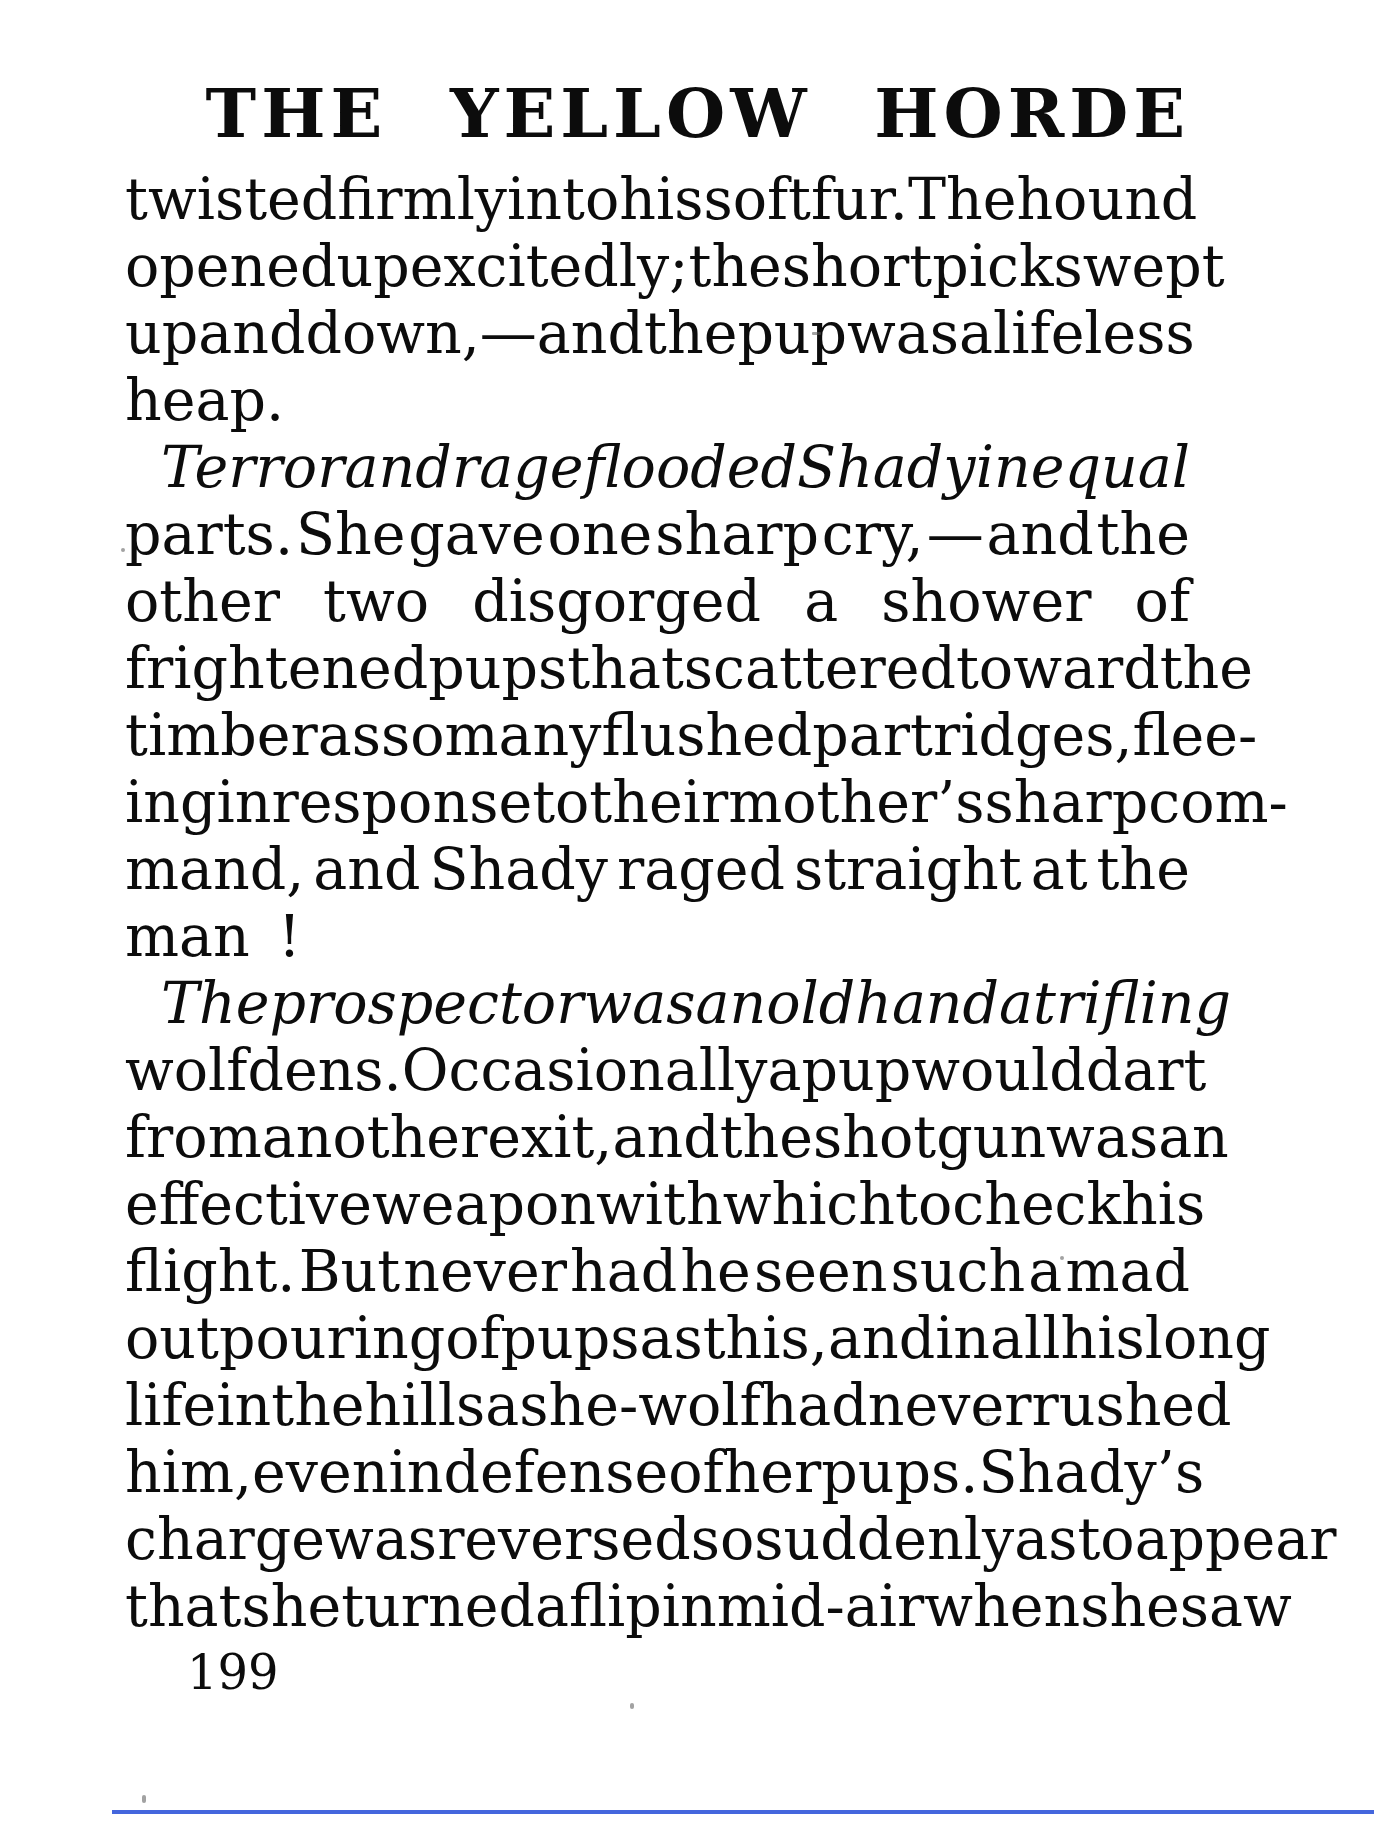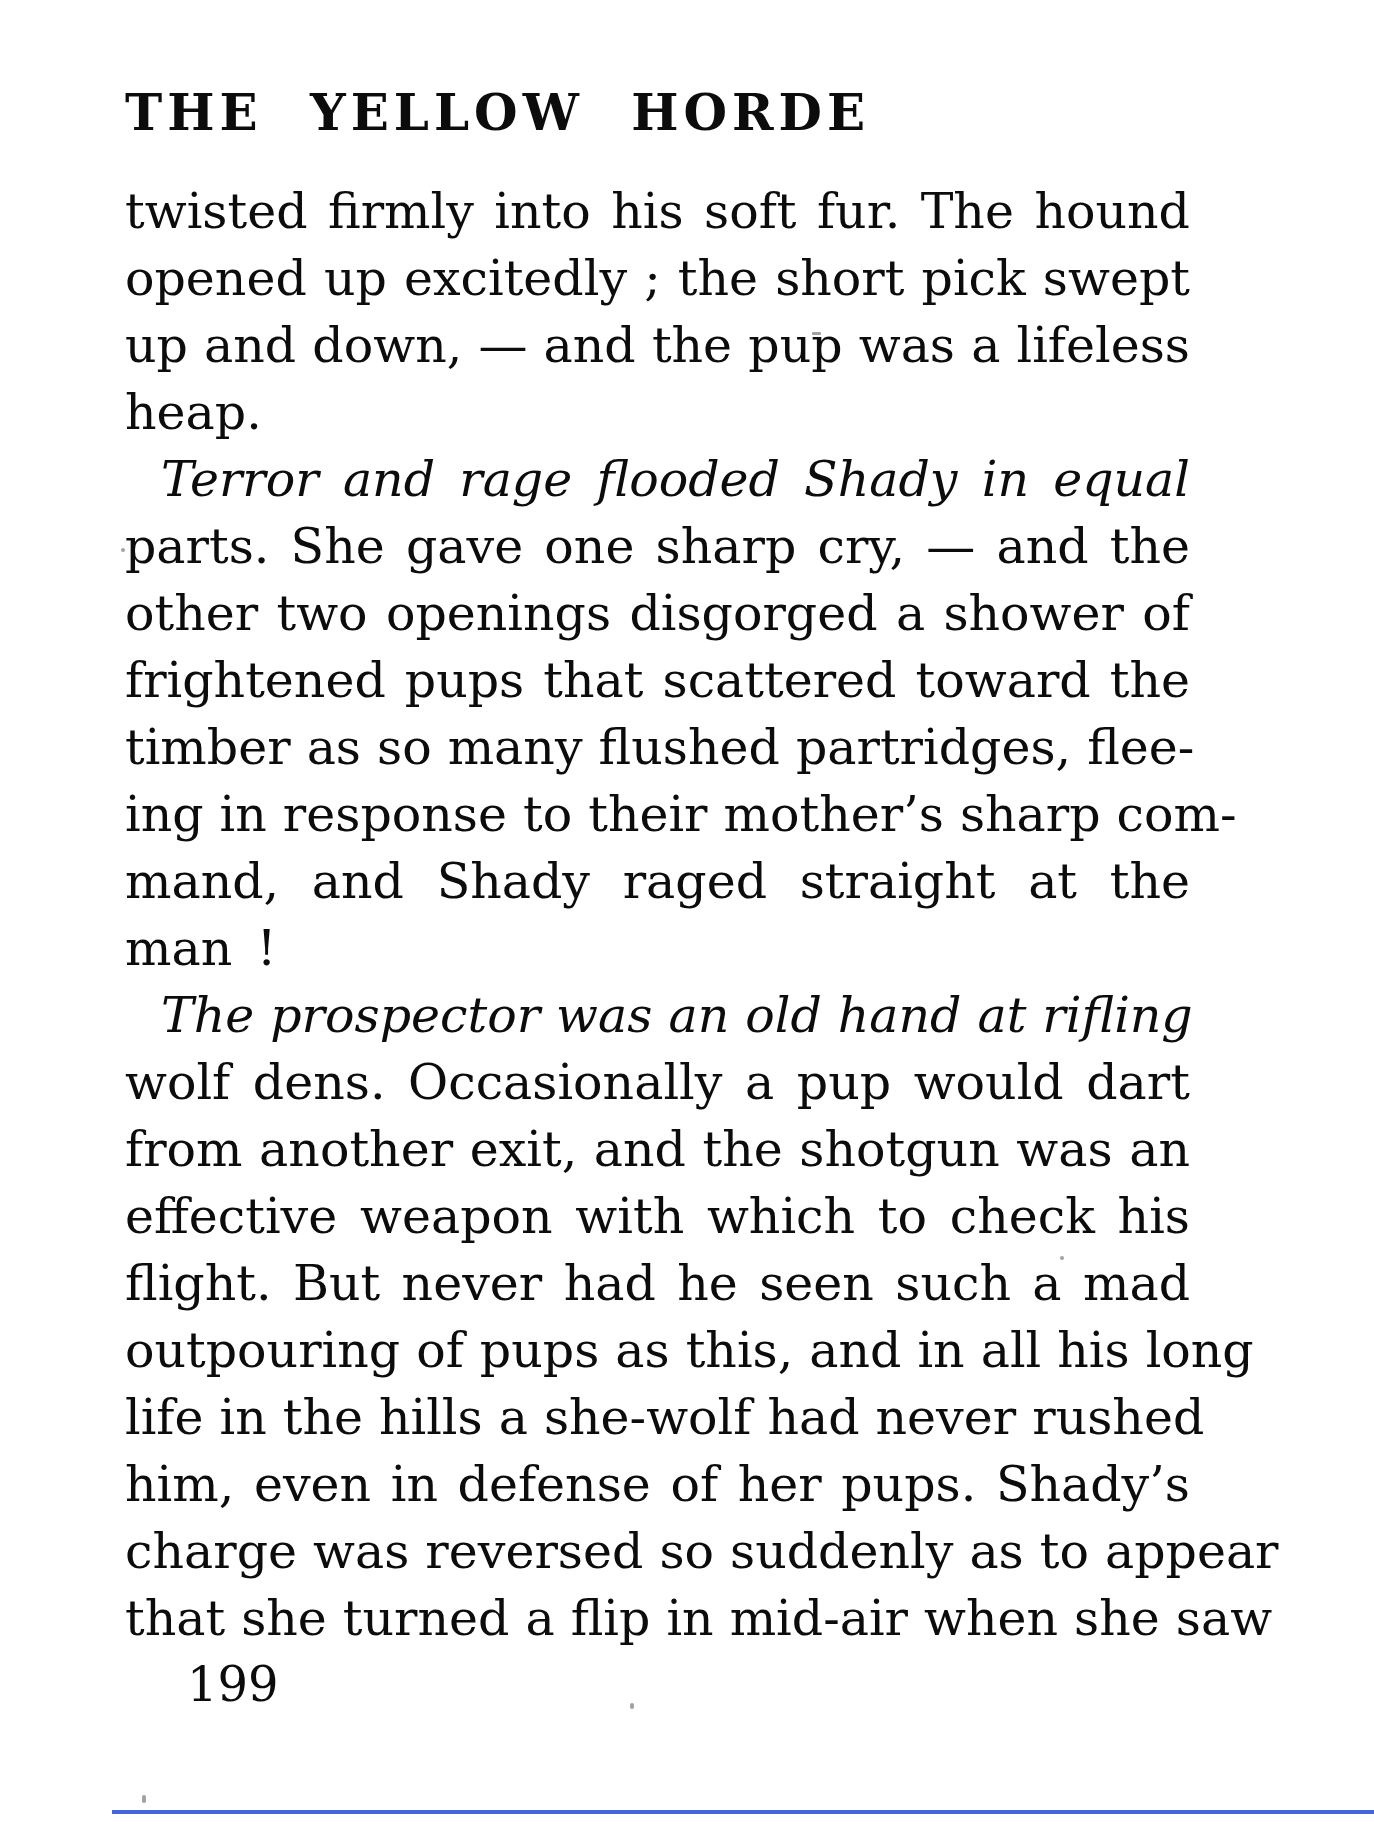--- a/index.html
+++ b/index.html
@@ -15,41 +15,40 @@
     overflow:hidden;
     font-family:"DejaVu Serif","Liberation Serif",serif;
     color:var(--ink);
   }
   .content{
     position:absolute;
     left:125px;top:58px;
     width:1065px;
   }
   h1.title{
-    margin:0 0 30px 0;
+    margin:0 0 18px 0;
     padding-top:20px;
-    font-size:50px;
+    font-size:68px;
     line-height:70px;
     font-weight:bold;
-    text-align:left;
+    text-align:right;
     letter-spacing:5px;
     word-spacing:0.5em;
     white-space:nowrap;
   }
   .body-lines{width:100%;}
   .line{
     height:67px;
     display:flex;
     justify-content:space-between;
     align-items:baseline;
-    font-size:49px;
+    font-size:57px;
     line-height:67px;
     white-space:nowrap;
     overflow:visible;
-    gap:16px;
   }
   .line.indent{padding-left:36px;font-style:italic;}
   .line.nojust{display:block;word-spacing:0.18em;}
   .pagenum{
     margin-top:8px;
     font-size:48px;
     line-height:48px;
     text-align:left;
     transform:translateX(62px);
     font-weight:500;
@@ -126,21 +125,20 @@
           <span>one</span>
           <span>sharp</span>
           <span>cry,</span>
           <span>—</span>
           <span>and</span>
           <span>the</span>
         </div>
         <div class="line">
           <span>other</span>
           <span>two</span>
-          <span>openings</span>
           <span>disgorged</span>
           <span>a</span>
           <span>shower</span>
           <span>of</span>
         </div>
         <div class="line">
           <span>frightened</span>
           <span>pups</span>
           <span>that</span>
           <span>scattered</span>

